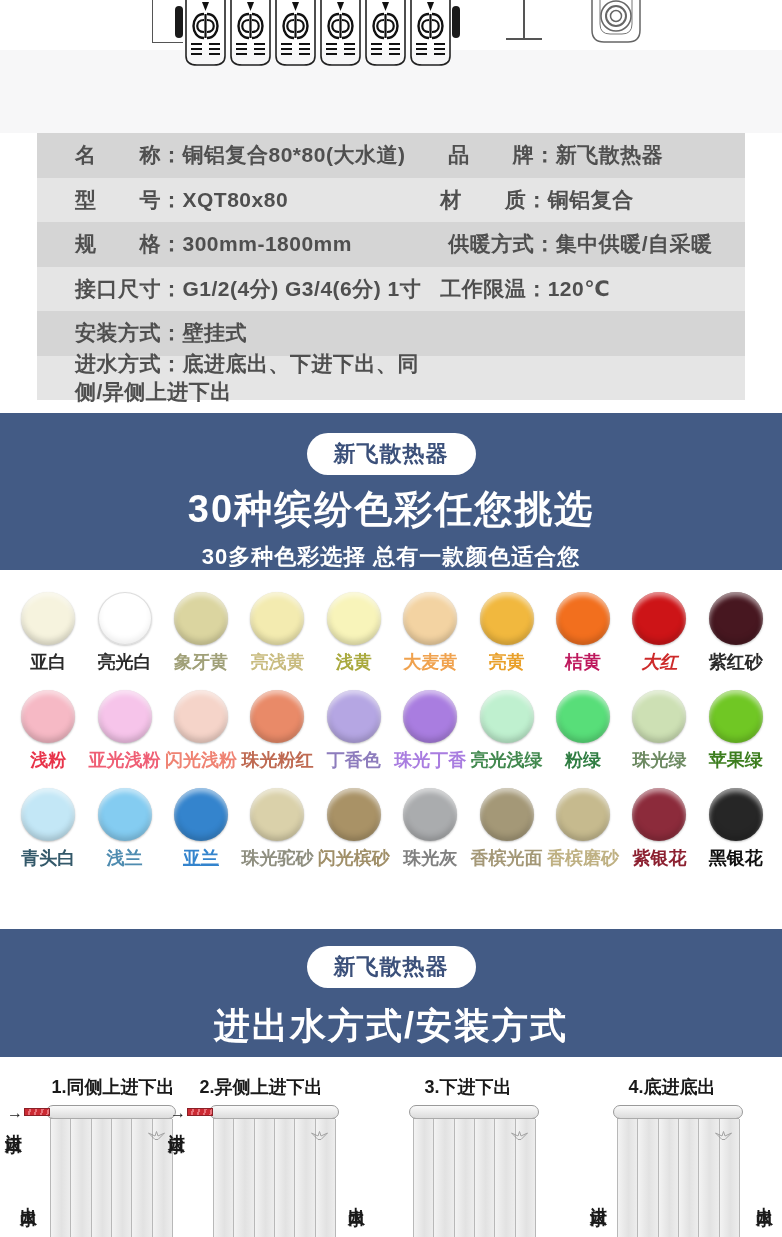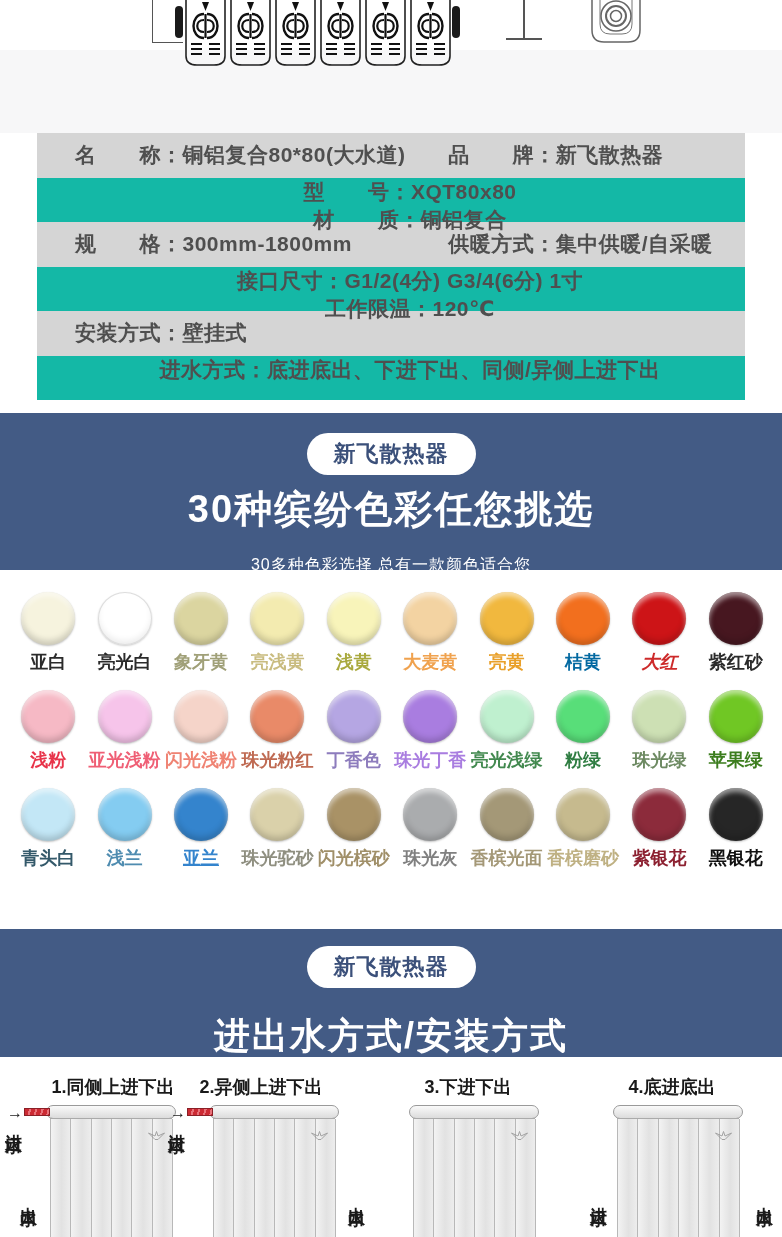--- a/index.html
+++ b/index.html
@@ -17,35 +17,35 @@
   .bracket{position:absolute;left:152px;top:0;width:30px;height:42px;border-left:1.5px solid #555;border-bottom:1.5px solid #555;}
   .pole{position:absolute;left:523px;top:0;width:1.5px;height:38px;background:#555;}
   .pole-base{position:absolute;left:506px;top:38px;width:36px;height:1.5px;background:#555;}
   .port{position:absolute;left:590px;top:-6px;}
 
   
   .spec{position:relative;width:708px;margin:0 37px;}
   .spec-row{display:flex;align-items:center;height:44.5px;padding-left:38px;box-sizing:border-box;
             font-size:21px;font-weight:bold;color:#4f4f4f;letter-spacing:.5px;}
   .spec-row.gray{background:#d5d5d5;gap:8px;}
-  .spec-row.white{background:#14b8a6;flex-direction:column;}
+  .spec-row.white{background:#e5e5e5;}
   .spec-cell.first{flex:0 0 54.5%;}
   .spec-cell.second{flex:1;}
 
   
   .banner{position:relative;width:782px;background:#435b85;text-align:center;color:#ffffff;}
   .banner.one{height:157px;margin-top:13px;}
   .banner.two{height:128px;margin-top:24px;}
   .pill{display:inline-block;background:#ffffff;color:#3b507a;font-weight:bold;font-size:22px;
         padding:6px 27px;border-radius:22px;letter-spacing:1px;}
   .banner.one .pill{margin-top:20px;}
   .banner.two .pill{margin-top:17px;}
   .banner-title{font-size:38px;font-weight:bold;letter-spacing:2px;margin-top:9px;}
-  .banner.two .banner-title{font-size:36px;margin-top:24px;}
-  .banner-sub{font-size:16px;font-weight:normal;letter-spacing:1px;margin-top:20px;}
+  .banner.two .banner-title{font-size:36px;margin-top:14px;}
+  .banner-sub{font-size:22px;font-weight:bold;letter-spacing:1px;margin-top:7px;}
 
   
   .swatch-section{width:782px;height:335px;background:#ffffff;box-sizing:border-box;padding:22px 8px 0 10px;}
   .swatch-grid{display:grid;grid-template-columns:repeat(10,1fr);row-gap:16px;}
   .swatch{display:flex;flex-direction:column;align-items:center;height:82px;}
   .dot{width:54px;height:54px;border-radius:50%;
        box-shadow:inset 0 4px 5px rgba(255,255,255,.55), inset 0 -4px 6px rgba(0,0,0,.18), 0 1px 2px rgba(0,0,0,.25);}
   .dot.bordered{box-shadow:inset 0 0 0 1px #ddd, inset 0 -4px 6px rgba(0,0,0,.08), 0 1px 2px rgba(0,0,0,.2);}
   .dot.textured{background-image:radial-gradient(rgba(255,255,255,.55) 1px, transparent 1.2px),
                                  radial-gradient(rgba(0,0,0,.45) 1px, transparent 1.2px);
@@ -217,21 +217,21 @@
         <div class="swatch">
           <div class="dot" style="background: rgb(243, 211, 162);"></div>
           <div class="swatch-label" style="color: rgb(240, 162, 78);">大麦黄</div>
         </div>
         <div class="swatch">
           <div class="dot" style="background: rgb(241, 184, 62);"></div>
           <div class="swatch-label" style="color: rgb(233, 160, 42);">亮黄</div>
         </div>
         <div class="swatch">
           <div class="dot" style="background: rgb(242, 111, 30);"></div>
-          <div class="swatch-label" style="color: #0369a1;">桔黄</div>
+          <div class="swatch-label" style="color: #be185d;">桔黄</div>
         </div>
         <div class="swatch">
           <div class="dot" style="background: rgb(205, 20, 23);"></div>
           <div class="swatch-label" style="color: rgb(205, 42, 42); font-style: italic;">大红</div>
         </div>
         <div class="swatch">
           <div class="dot textured" style="background: rgb(71, 23, 32);"></div>
           <div class="swatch-label" style="color: rgb(43, 43, 43);">紫红砂</div>
         </div>
         <div class="swatch">

